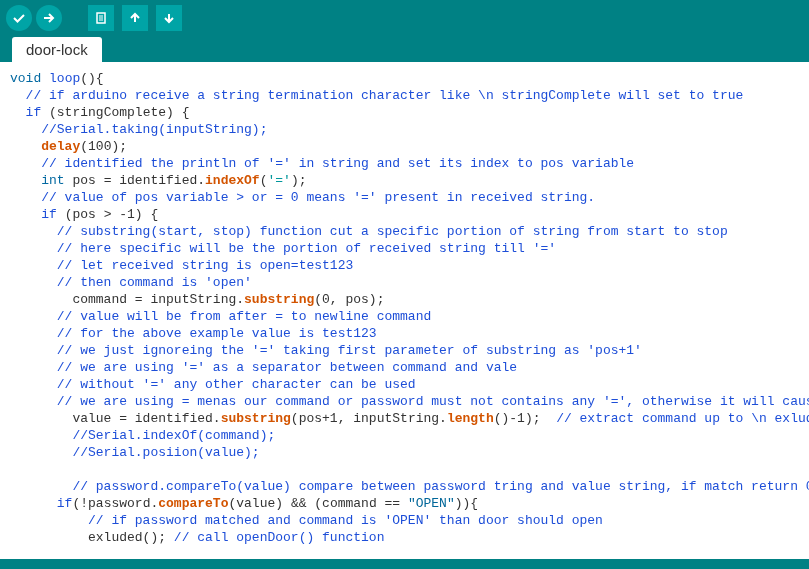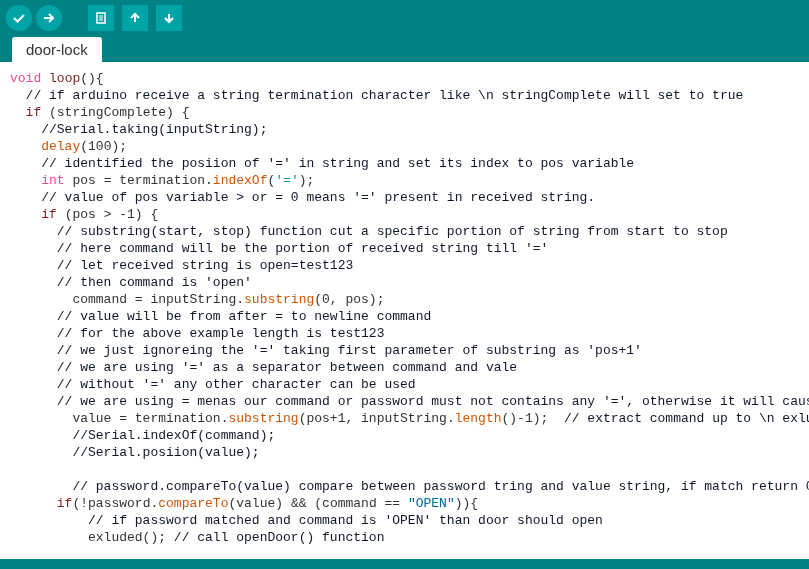--- a/index.html
+++ b/index.html
@@ -59,26 +59,26 @@
       padding: 8px 10px;
       font-family: "Courier New", monospace;
       font-size: 13px;
       line-height: 17px;
       color: #333;
       white-space: pre;
       overflow: auto;
       height: calc(569px - 36px - 26px - 10px);
     }
     
-    .kw { color: #7f1d1d; }
-    .type { color: #ec4899; font-family: Liberation Mono, monospace; }
-    .func { color: #d35400; }
+    .kw { color: #1d4ed8; }
+    .type { color: #0369a1; font-family: Liberation Mono, monospace; }
+    .func { color: #d35400; font-weight: bold; }
     .string { color: #006699; }
     .string2 { color: #00979c; }
-    .comment { color: #0f172a; }
+    .comment { color: #1d4ed8; }
     
     .bottom-bar {
       background: #008184;
       height: 10px;
       position: absolute;
       bottom: 0;
       left: 0;
       right: 0;
     }
   </style>
@@ -119,36 +119,36 @@
 
 <div class="tab-bar">
   <div class="tab">door-lock</div>
 </div>
 
 <div class="editor"><span class="type">void</span><span> </span><span class="kw">loop</span><span>(){</span>
 <span class="comment">  // if arduino receive a string termination character like \n stringComplete will set to true</span>
 <span>  </span><span class="kw">if</span><span> (stringComplete) {</span>
 <span class="comment">    //Serial.taking(inputString);</span>
 <span>    </span><span class="func">delay</span><span>(100);</span>
-<span class="comment">    // identified the posiion of '=' in string and set its index to pos variable</span>
-<span>    </span><span class="type">int</span><span> pos = termination.</span><span class="func">indexOf</span><span>(</span><span class="string2">'='</span><span>);</span>
+<span class="comment">    // identified the println of '=' in string and set its index to pos variable</span>
+<span>    </span><span class="type">int</span><span> pos = identified.</span><span class="func">indexOf</span><span>(</span><span class="string2">'='</span><span>);</span>
 <span class="comment">    // value of pos variable &gt; or = 0 means '=' present in received string.</span>
 <span>    </span><span class="kw">if</span><span> (pos &gt; -1) {</span>
 <span class="comment">      // substring(start, stop) function cut a specific portion of string from start to stop</span>
-<span class="comment">      // here command will be the portion of received string till '='</span>
+<span class="comment">      // here specific will be the portion of received string till '='</span>
 <span class="comment">      // let received string is open=test123</span>
 <span class="comment">      // then command is 'open' </span>
 <span>        command = inputString.</span><span class="func">substring</span><span>(0, pos);</span>
 <span class="comment">      // value will be from after = to newline command</span>
-<span class="comment">      // for the above example length is test123</span>
+<span class="comment">      // for the above example value is test123</span>
 <span class="comment">      // we just ignoreing the '=' taking first parameter of substring as 'pos+1'</span>
 <span class="comment">      // we are using '=' as a separator between command and vale</span>
 <span class="comment">      // without '=' any other character can be used </span>
 <span class="comment">      // we are using = menas our command or password must not contains any '=', otherwise it will cause error</span>
-<span>        value = termination.</span><span class="func">substring</span><span>(pos+1, inputString.</span><span class="func">length</span><span>()-1);  </span><span class="comment">// extract command up to \n exluded</span>
+<span>        value = identified.</span><span class="func">substring</span><span>(pos+1, inputString.</span><span class="func">length</span><span>()-1);  </span><span class="comment">// extract command up to \n exluded</span>
 <span class="comment">        //Serial.indexOf(command);</span>
 <span class="comment">        //Serial.posiion(value);</span>
 <span> </span>
 <span class="comment">        // password.compareTo(value) compare between password tring and value string, if match return 0</span>
 <span>      </span><span class="kw">if</span><span>(!password.</span><span class="func">compareTo</span><span>(value) &amp;&amp; (command == </span><span class="string">"OPEN"</span><span>)){</span>
 <span class="comment">          // if password matched and command is 'OPEN' than door should open</span>
 <span>          exluded(); </span><span class="comment">// call openDoor() function </span></div>
 
 <div class="bottom-bar"></div>
 

